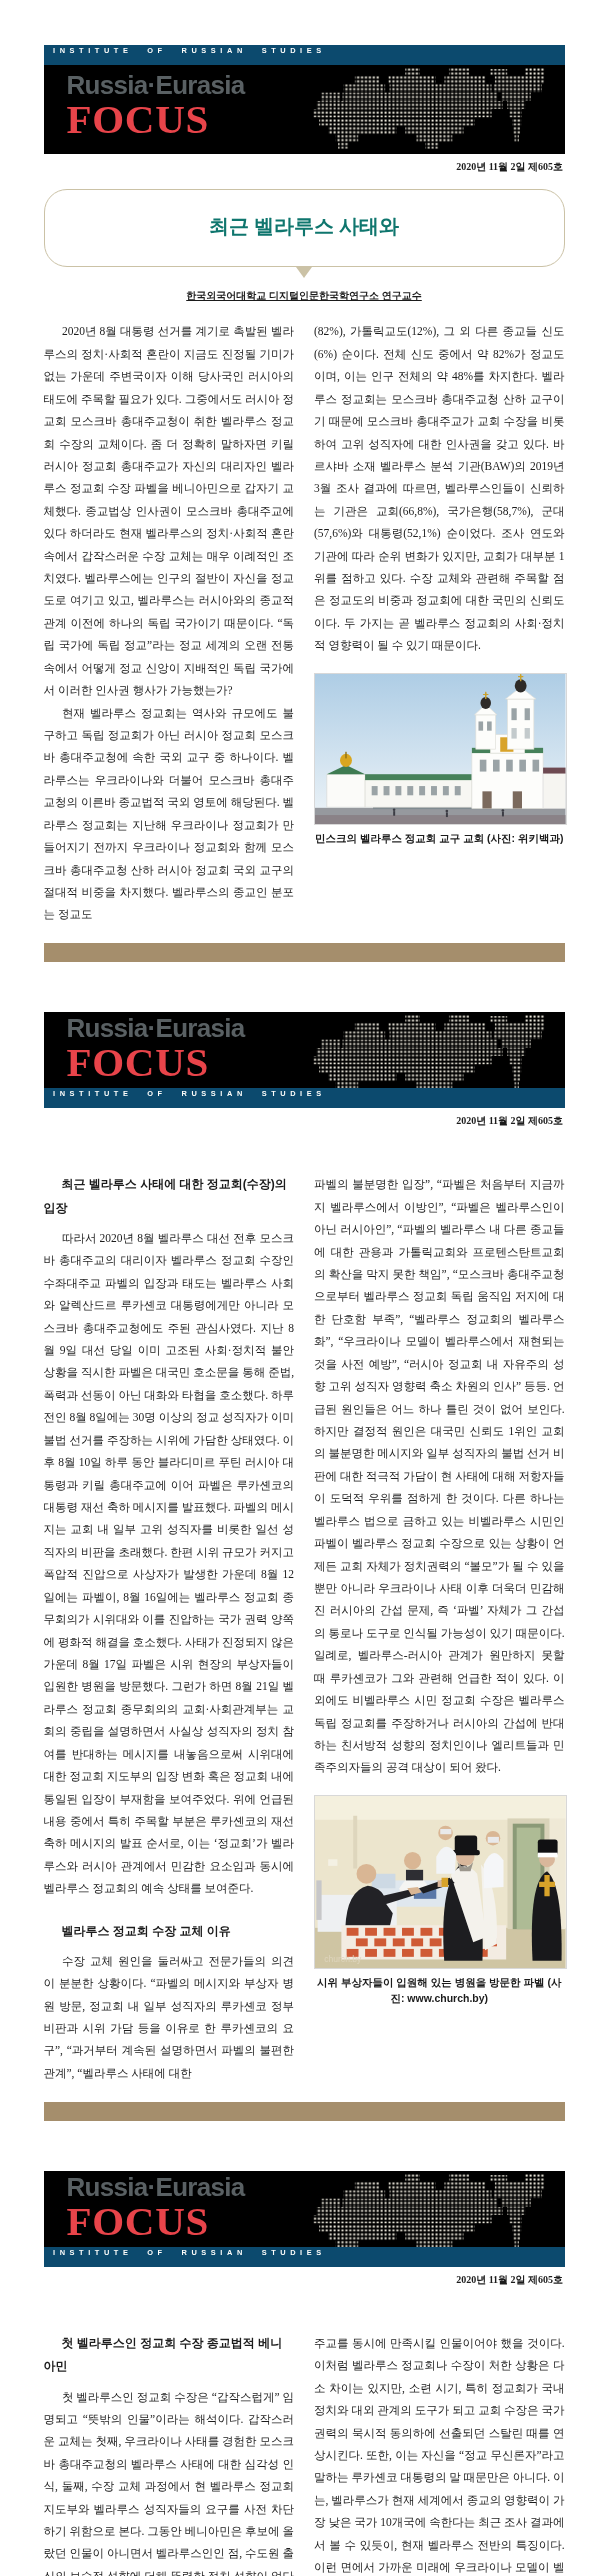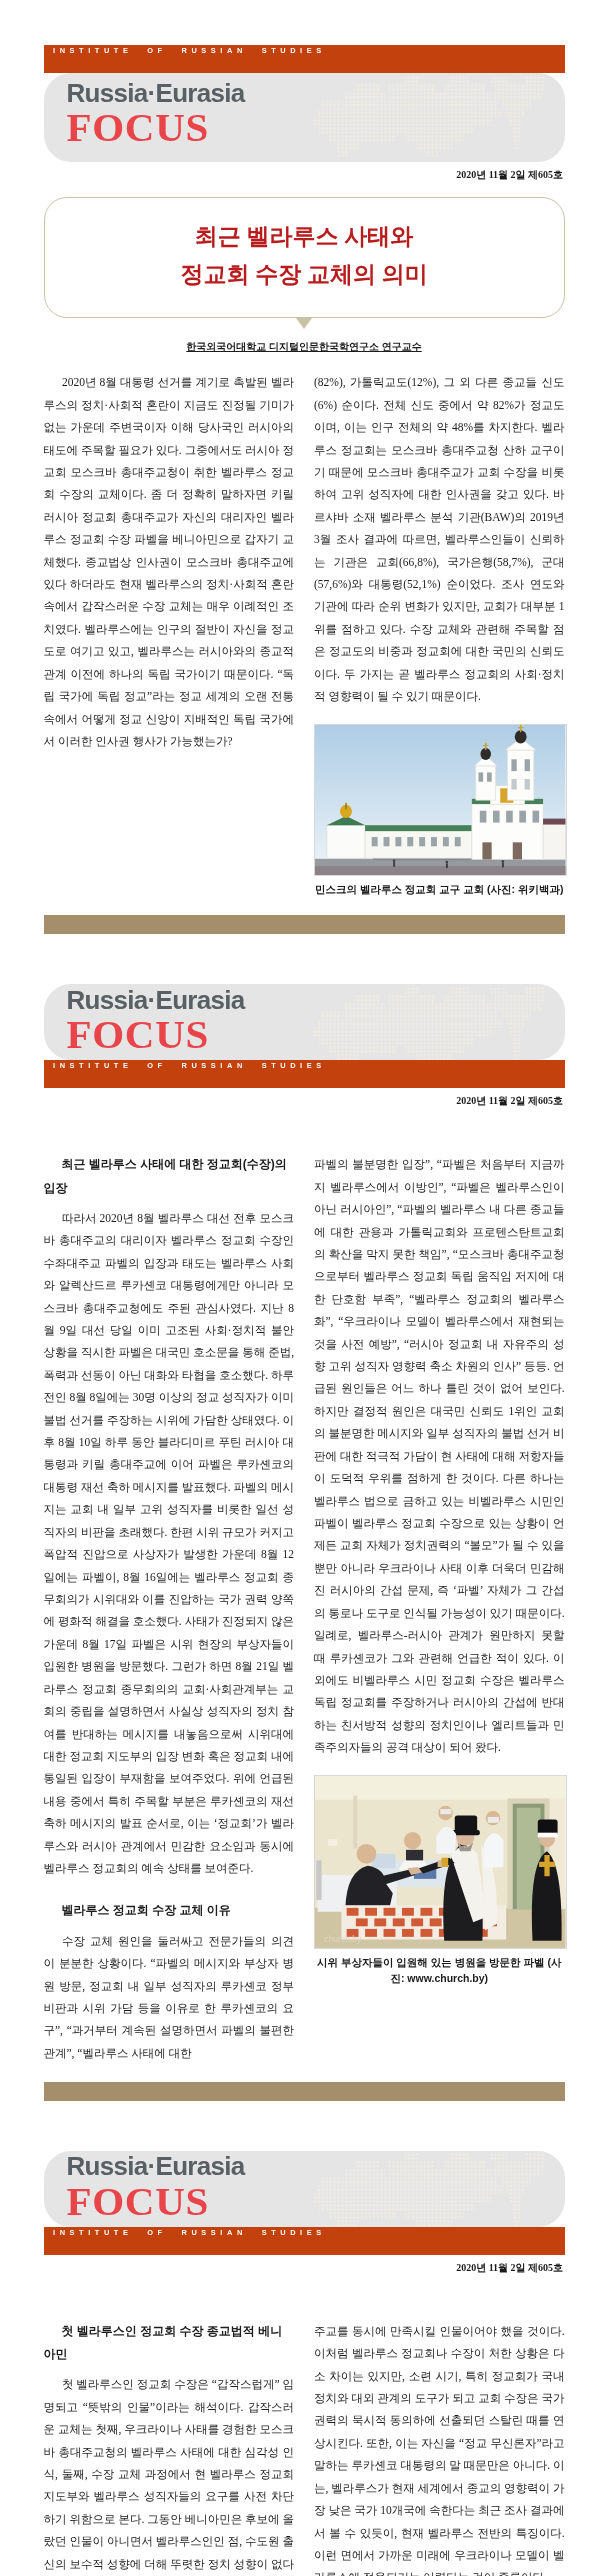--- a/index.html
+++ b/index.html
@@ -2,38 +2,38 @@
 <html style="font-size:10.8px"><head>
 <meta charset="utf-8">
 <style>
   html,body{margin:0;padding:0;background:#fff;}
   body{width:608px;font-family:"Liberation Serif","DejaVu Serif",serif;color:#1c1c1c;}
   .sheet{width:521px;margin:0 auto;}
   .page{margin-bottom:50px;}
   .page:first-of-type{margin-top:45px;}
 
   
-  .instbar{background:#c2410c;color:#fdfdfb;font-family:"Liberation Sans","DejaVu Sans",sans-serif;
-    font-weight:bold;font-size:7.4px;letter-spacing:.62em;word-spacing:1.1em;height:28px;
+  .instbar{background:#0c4a6e;color:#fdfdfb;font-family:"Liberation Sans","DejaVu Sans",sans-serif;
+    font-weight:bold;font-size:7.4px;letter-spacing:.62em;word-spacing:1.1em;height:20px;
     line-height:12px;white-space:nowrap;overflow:hidden;padding-left:9.5px;}
-  .band{background:#e5e5e5;position:relative;overflow:hidden;border-radius:27px;}
+  .band{background:#000000;position:relative;overflow:hidden;}
   .band.tall{height:89px;}
   .band.short{height:76px;}
   .brand{position:absolute;left:23px;top:6.8px;line-height:1;}
   .band.short .brand{top:2.7px;}
   .brand-top{font-family:"Liberation Sans","DejaVu Sans",sans-serif;font-weight:bold;
     color:#596063;font-size:26px;letter-spacing:-0.7px;}
   .brand-bottom{font-family:"Liberation Serif","DejaVu Serif",serif;font-weight:bold;
     color:#e8444a;font-size:41px;letter-spacing:0.7px;margin-top:1.4px;}
   .map{position:absolute;right:4px;top:2.7px;width:270px;height:84px;}
   .issue{font-weight:bold;font-size:10px;text-align:right;margin:6px 1.4px 0 0;}
 
   
   .titlebox{border:1.4px solid #cbc2a6;border-radius:23px;margin-top:15px;padding:20px 6.8px 23px;
-    text-align:center;font-size:23px;line-height:1.65;font-weight:600;color:#b91c1c;}
+    text-align:center;font-size:20px;line-height:1.65;font-weight:600;color:#0f766e;}
   .tri{width:0;height:0;margin:0 auto;border-left:8.8px solid transparent;
     border-right:8.8px solid transparent;border-top:11.5px solid #cbc2a6;}
   .author{font-family:"Liberation Sans","DejaVu Sans",sans-serif;font-weight:bold;
     font-size:13.5px;text-align:center;margin-top:23px;}
   .affil{font-family:"Liberation Sans","DejaVu Sans",sans-serif;font-weight:600;
     font-size:10px;text-align:center;margin-top:10.8px;margin-bottom:17.6px;text-decoration:underline;}
 
   
   .cols{display:flex;gap:20px;font-size:11.5px;line-height:1.95;}
   .col{flex:1 1 0;min-width:0;}
@@ -99,28 +99,28 @@
       <div class="brand-bottom">FOCUS</div>
     </div>
     <svg class="map" viewBox="0 0 430 150">
         <use href="#rumap"></use>
       </svg>
   </div>
   <div class="issue">2020년 11월 2일 제605호</div>
 
   <div class="titlebox">
     <div>최근 벨라루스 사태와</div>
-    <div>정교회 수장 교체의 의미</div>
   </div>
   <div class="tri"></div>
   <div class="affil">한국외국어대학교 디지털인문한국학연구소 연구교수</div>
 
   <div class="cols" style="min-height:464px">
     <div class="col">
       <p>2020년 8월 대통령 선거를 계기로 촉발된 벨라루스의 정치·사회적 혼란이 지금도 진정될 기미가 없는 가운데 주변국이자 이해 당사국인 러시아의 태도에 주목할 필요가 있다. 그중에서도 러시아 정교회 모스크바 총대주교청이 취한 벨라루스 정교회 수장의 교체이다. 좀 더 정확히 말하자면 키릴 러시아 정교회 총대주교가 자신의 대리자인 벨라루스 정교회 수장 파벨을 베니아민으로 갑자기 교체했다. 종교법상 인사권이 모스크바 총대주교에 있다 하더라도 현재 벨라루스의 정치·사회적 혼란 속에서 갑작스러운 수장 교체는 매우 이례적인 조치였다. 벨라루스에는 인구의 절반이 자신을 정교도로 여기고 있고, 벨라루스는 러시아와의 종교적 관계 이전에 하나의 독립 국가이기 때문이다. “독립 국가에 독립 정교”라는 정교 세계의 오랜 전통 속에서 어떻게 정교 신앙이 지배적인 독립 국가에서 이러한 인사권 행사가 가능했는가?</p>
+      <p>현재 벨라루스 정교회는 역사와 규모에도 불구하고 독립 정교회가 아닌 러시아 정교회 모스크바 총대주교청에 속한 국외 교구 중 하나이다. 벨라루스는 우크라이나와 더불어 모스크바 총대주교청의 이른바 종교법적 국외 영토에 해당된다. 벨라루스 정교회는 지난해 우크라이나 정교회가 만들어지기 전까지 우크라이나 정교회와 함께 모스크바 총대주교청 산하 러시아 정교회 국외 교구의 절대적 비중을 차지했다. 벨라루스의 종교인 분포는 정교도</p>
     </div>
     <div class="col">
       <p class="cont">(82%), 가톨릭교도(12%), 그 외 다른 종교들 신도(6%) 순이다. 전체 신도 중에서 약 82%가 정교도이며, 이는 인구 전체의 약 48%를 차지한다. 벨라루스 정교회는 모스크바 총대주교청 산하 교구이기 때문에 모스크바 총대주교가 교회 수장을 비롯하여 고위 성직자에 대한 인사권을 갖고 있다. 바르샤바 소재 벨라루스 분석 기관(BAW)의 2019년 3월 조사 결과에 따르면, 벨라루스인들이 신뢰하는 기관은 교회(66,8%), 국가은행(58,7%), 군대(57,6%)와 대통령(52,1%) 순이었다. 조사 연도와 기관에 따라 순위 변화가 있지만, 교회가 대부분 1위를 점하고 있다. 수장 교체와 관련해 주목할 점은 정교도의 비중과 정교회에 대한 국민의 신뢰도이다. 두 가지는 곧 벨라루스 정교회의 사회·정치적 영향력이 될 수 있기 때문이다.</p>
       <figure>
         <svg viewBox="0 0 380 228">
           <defs>
             <linearGradient id="skyg" x1="0" y1="0" x2="0" y2="1">
               <stop offset="0" stop-color="#aecde5"></stop>
                 <stop offset="1" stop-color="#eef4f8"></stop>
             </linearGradient>

